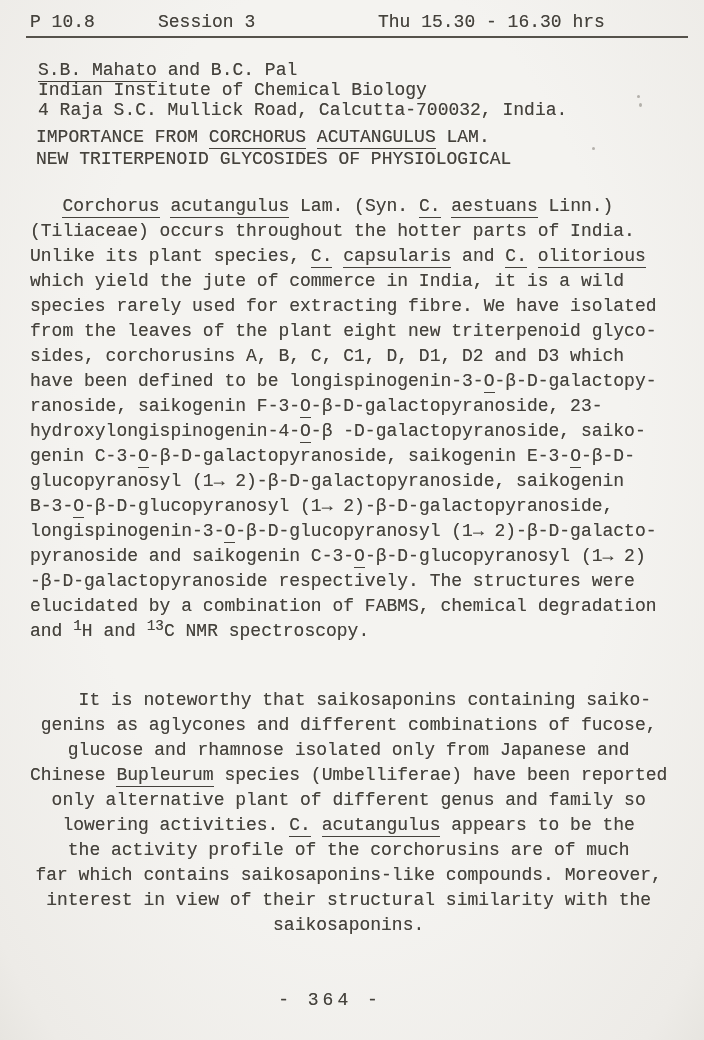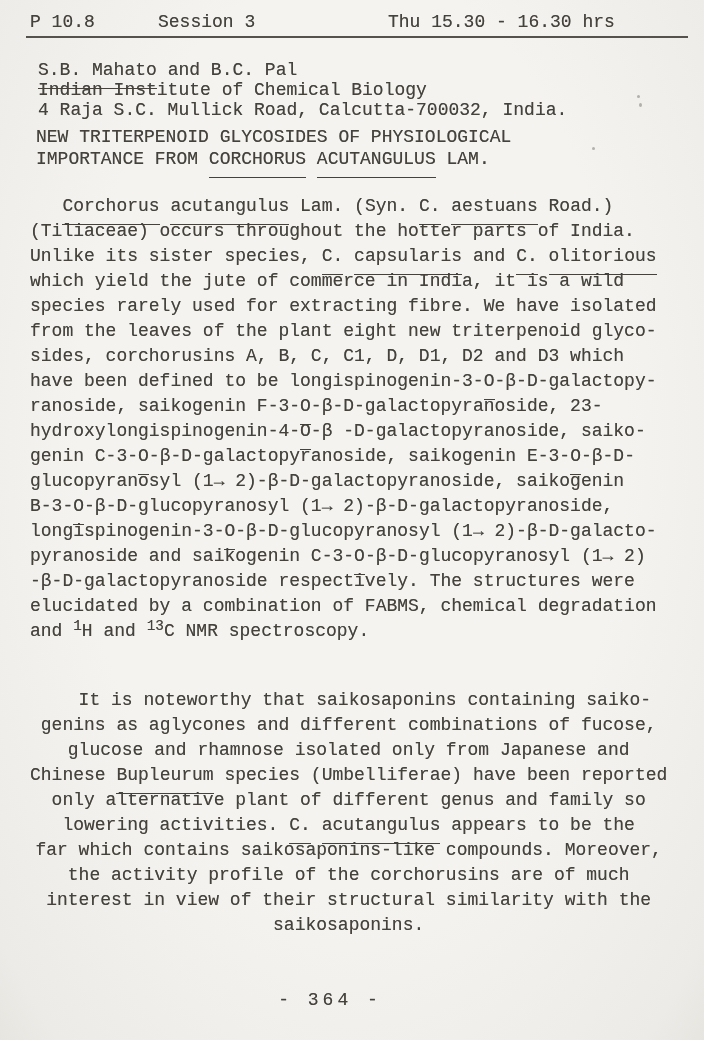--- a/index.html
+++ b/index.html
@@ -8,30 +8,30 @@
     position:relative;width:704px;height:1040px;overflow:hidden;
     background:radial-gradient(ellipse at 50% 42%, #f4f3f0 55%, #edebe7 92%, #e7e5e0 100%);
     color:#45423c;
     text-shadow:0 0 0.5px rgba(62,58,52,0.55);
   }
   .header{position:absolute;left:26px;top:12px;width:662px;height:24px;
     border-bottom:2px solid #55524b;font-size:18px;}
   .header span{position:absolute;top:0;white-space:pre;}
   .h-code{left:4px;}
   .h-session{left:132px;}
-  .h-time{left:362px;font-family:Liberation Mono, monospace;}
+  .h-time{left:352px;font-family:Liberation Mono, monospace;}
   .line{white-space:pre;}
   .authors{position:absolute;left:38px;top:60px;font-size:18px;line-height:20px;}
   .title{position:absolute;left:36px;top:126px;font-size:18px;line-height:22px;}
   .para{position:absolute;left:30px;font-size:18px;line-height:25px;}
   .para1{top:194px;}
   .para2{top:688px;text-align:center;}
   .footer{position:absolute;left:0;top:990px;width:704px;text-align:center;
     font-size:18px;letter-spacing:4px;transform:translateX(-22px);}
-  .u{border-bottom:1.6px solid currentColor;padding-bottom:8px;}
+  .u{border-bottom:1.6px solid currentColor;padding-bottom:1px;}
   .sup{position:relative;top:-0.45em;font-size:0.8em;}
   .speck{position:absolute;background:#8a867f;border-radius:50%;opacity:.6;}
   .s1{left:637px;top:95px;width:3px;height:3px;}
   .s2{left:639px;top:103px;width:3px;height:4px;}
   .s3{left:592px;top:147px;width:3px;height:3px;}
 </style>
 </head>
 <body>
 
 <div class="page">
@@ -42,28 +42,28 @@
     <span class="h-time">Thu 15.30 - 16.30 hrs</span>
   </div>
 
   <div class="authors">
       <div class="line"><span class="u">S.B. Mahato</span><span> and B.C. Pal</span></div>
       <div class="line"><span>Indian Institute of Chemical Biology</span></div>
       <div class="line"><span>4 Raja S.C. Mullick Road, Calcutta-700032, India.</span></div>
     </div>
 
   <div class="title">
+      <div class="line"><span>IMPORTANCE FROM </span><span class="u">CORCHORUS</span><span> </span><span class="u">ACUTANGULUS</span><span> LAM.</span></div>
       <div class="line"><span>NEW TRITERPENOID GLYCOSIDES OF PHYSIOLOGICAL</span></div>
-      <div class="line"><span>IMPORTANCE FROM </span><span class="u">CORCHORUS</span><span> </span><span class="u">ACUTANGULUS</span><span> LAM.</span></div>
     </div>
 
   <div class="para para1">
-      <div class="line"><span>   </span><span class="u">Corchorus</span><span> </span><span class="u">acutangulus</span><span> Lam. (Syn. </span><span class="u">C.</span><span> </span><span class="u">aestuans</span><span> Road.)</span></div>
+      <div class="line"><span>   </span><span class="u">Corchorus</span><span> </span><span class="u">acutangulus</span><span> Lam. (Syn. </span><span class="u">C.</span><span> </span><span class="u">aestuans</span><span> Linn.)</span></div>
       <div class="line"><span>(Tiliaceae) occurs throughout the hotter parts of India.</span></div>
-      <div class="line"><span>Unlike its sister species, </span><span class="u">C.</span><span> </span><span class="u">capsularis</span><span> and </span><span class="u">C.</span><span> </span><span class="u">olitorious</span></div>
+      <div class="line"><span>Unlike its plant species, </span><span class="u">C.</span><span> </span><span class="u">capsularis</span><span> and </span><span class="u">C.</span><span> </span><span class="u">olitorious</span></div>
       <div class="line"><span>which yield the jute of commerce in India, it is a wild</span></div>
       <div class="line"><span>species rarely used for extracting fibre. We have isolated</span></div>
       <div class="line"><span>from the leaves of the plant eight new triterpenoid glyco-</span></div>
       <div class="line"><span>sides, corchorusins A, B, C, C1, D, D1, D2 and D3 which</span></div>
       <div class="line"><span>have been defined to be longispinogenin-3-</span><span class="u">O</span><span>-β-D-galactopy-</span></div>
       <div class="line"><span>ranoside, saikogenin F-3-</span><span class="u">O</span><span>-β-D-galactopyranoside, 23-</span></div>
       <div class="line"><span>hydroxylongispinogenin-4-</span><span class="u">O</span><span>-β -D-galactopyranoside, saiko-</span></div>
       <div class="line"><span>genin C-3-</span><span class="u">O</span><span>-β-D-galactopyranoside, saikogenin E-3-</span><span class="u">O</span><span>-β-D-</span></div>
       <div class="line"><span>glucopyranosyl (1→ 2)-β-D-galactopyranoside, saikogenin</span></div>
       <div class="line"><span>B-3-</span><span class="u">O</span><span>-β-D-glucopyranosyl (1→ 2)-β-D-galactopyranoside,</span></div>
@@ -74,22 +74,22 @@
       <div class="line"><span>and </span><span class="sup">1</span><span>H and </span><span class="sup">13</span><span>C NMR spectroscopy.</span></div>
     </div>
 
   <div class="para para2">
       <div class="line"><span>   It is noteworthy that saikosaponins containing saiko-</span></div>
       <div class="line"><span>genins as aglycones and different combinations of fucose,</span></div>
       <div class="line"><span>glucose and rhamnose isolated only from Japanese and</span></div>
       <div class="line"><span>Chinese </span><span class="u">Bupleurum</span><span> species (Umbelliferae) have been reported</span></div>
       <div class="line"><span>only alternative plant of different genus and family so</span></div>
       <div class="line"><span>lowering activities. </span><span class="u">C.</span><span> </span><span class="u">acutangulus</span><span> appears to be the</span></div>
+      <div class="line"><span>the activity profile of the corchorusins are of much</span></div>
       <div class="line"><span>far which contains saikosaponins-like compounds. Moreover,</span></div>
-      <div class="line"><span>the activity profile of the corchorusins are of much</span></div>
       <div class="line"><span>interest in view of their structural similarity with the</span></div>
       <div class="line"><span>saikosaponins.</span></div>
     </div>
 
   <div class="footer">- 364 -</div>
 
   <div class="speck s1"></div>
   <div class="speck s2"></div>
   <div class="speck s3"></div>
 

